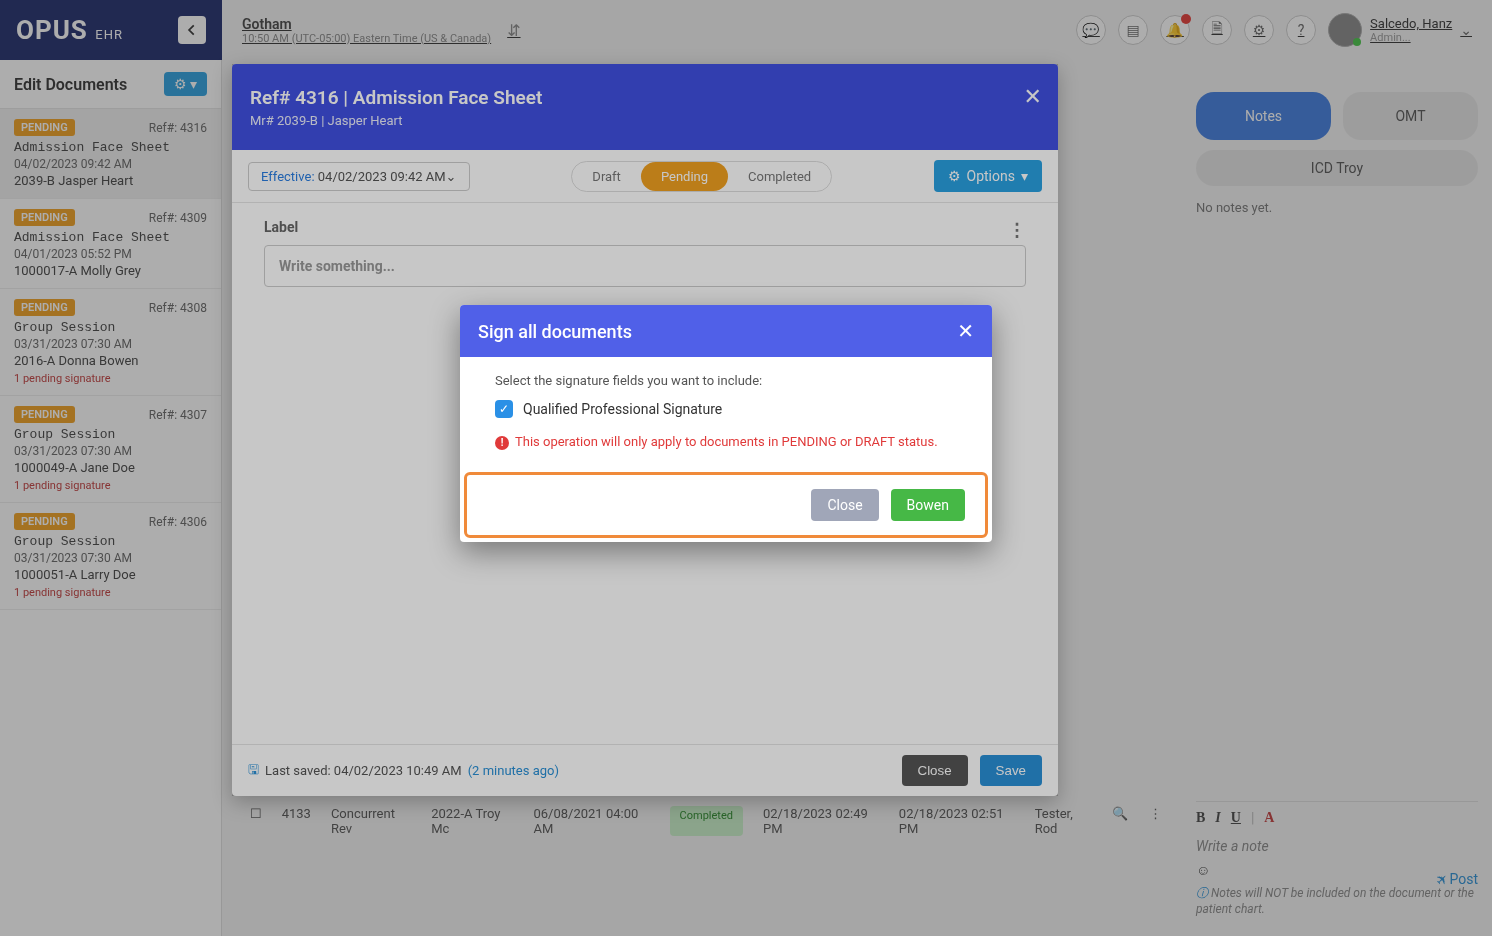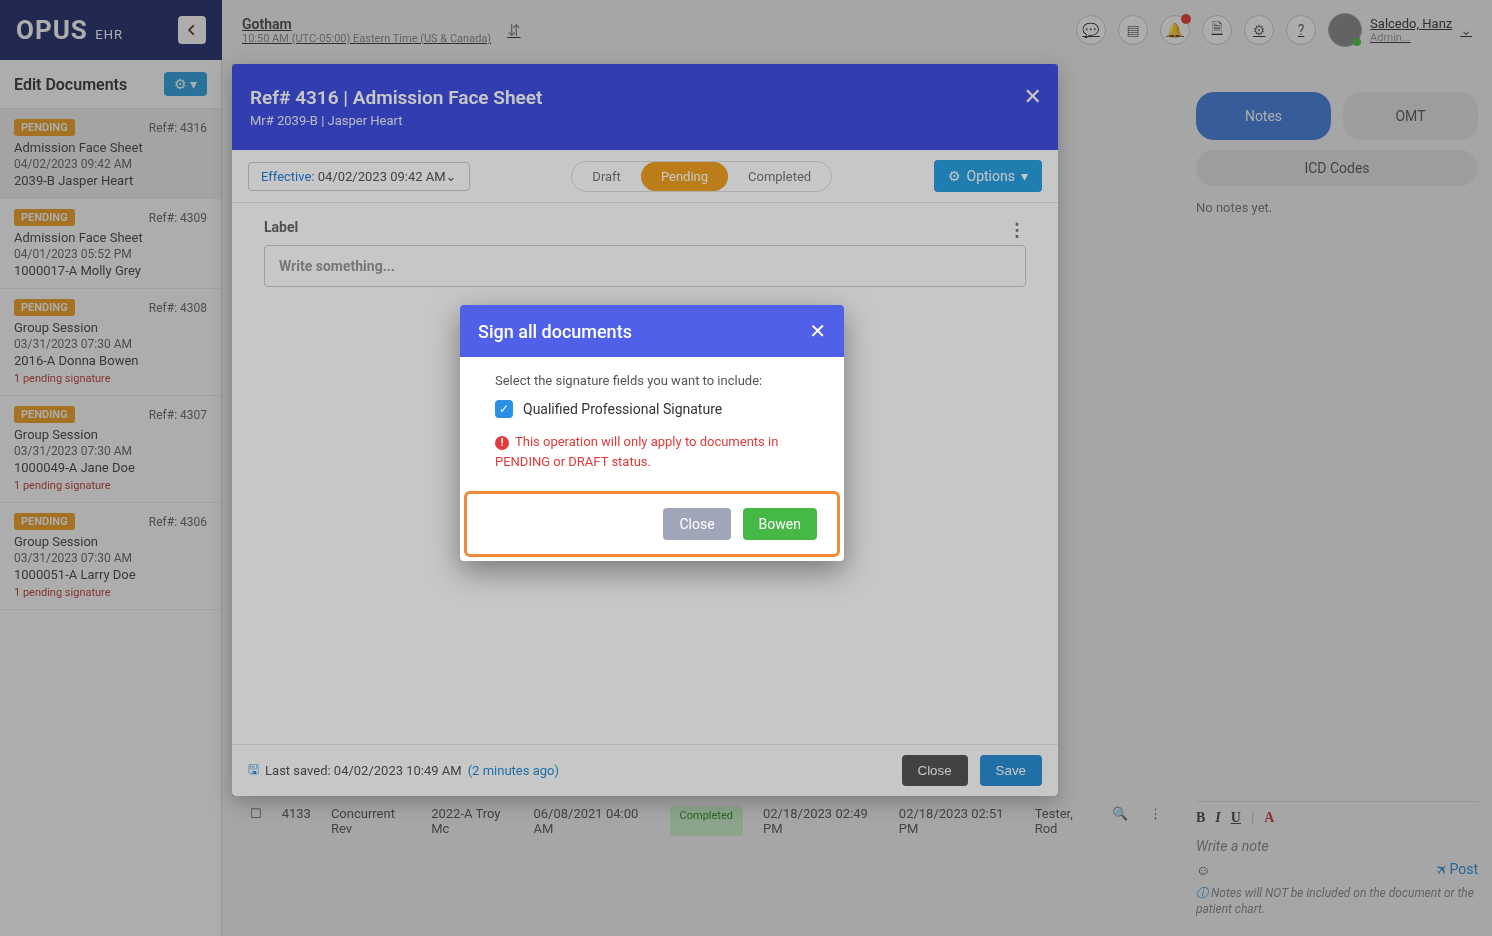--- a/index.html
+++ b/index.html
@@ -82,40 +82,40 @@
 .sidebar-hdr h3 { font-size:16px; font-weight:600; color:#333;}
 .gear-btn {
   background:#2aa0e0; border-radius:4px; padding:4px 10px; color:#fff;
   display:flex; align-items:center; gap:4px; cursor:pointer;
 }
 .doc-item { padding:10px 14px; border-bottom:1px solid #eee; cursor:pointer;}
 .doc-item.active { background:#f0f0f0; }
 .doc-row1 { display:flex; justify-content:space-between; align-items:center;}
 .pill-pending { background:#f0a020; color:#fff; font-size:11px; padding:2px 7px; border-radius:3px; font-weight:600;}
 .doc-ref { font-size:12px; color:#666; }
-.doc-title { font-size:13px; color:#444; margin-top:4px;}
+.doc-title { font-size:13px; color:#444; margin-top:4px;font-family:Liberation Mono, monospace;}
 .doc-date { font-size:12px; color:#666; margin-top:2px;}
 .doc-pt { font-size:13px; color:#444; margin-top:2px;}
 .pending-sig { font-size:11px; color:#c23c3c; margin-top:4px;}
 
 
 .right-panel {
   position:absolute; right:0; top:82px; width:310px; bottom:0;
   padding: 10px 14px;
 }
 .pill-tabs { display:flex; gap:12px; margin-bottom:10px;}
 .pill-tab { flex:1; text-align:center; padding:16px 0; border-radius:18px; background:#e6e6e6; color:#555; cursor:pointer;}
 .pill-tab.active { background:#3f7de0; color:#fff; }
 .icd-btn { width:100%; text-align:center; padding:10px 0; border-radius:18px; background:#e6e6e6; color:#555; margin-bottom:14px;}
 .no-notes { color:#777; font-size:13px;}
 .note-toolbar { position:absolute; left:14px; right:14px; bottom:110px; display:flex; gap:10px; align-items:center; border-top:1px solid #ddd; padding-top:8px;}
 .tb-btn { font-family:serif; font-weight:700; color:#444; cursor:pointer;}
 .note-input { position:absolute; left:14px; right:14px; bottom:82px; font-style:italic; color:#888;}
 .note-face { position:absolute; left:14px; bottom:58px;}
-.note-post { position:absolute; right:14px; bottom:58px; color:#2a90d6; cursor:pointer;}
+.note-post { position:absolute; right:14px; bottom:48px; color:#2a90d6; cursor:pointer;}
 .note-disclaimer { position:absolute; left:14px; right:14px; bottom:20px; font-style:italic; color:#888; font-size:12px;}
 
 
 .dim {
   position:absolute; inset:0;
   background:rgba(40,40,40,0.38);
   z-index:50;
 }
 
 
@@ -145,21 +145,21 @@
 .label-input { width:100%; border:1px solid #ccc; border-radius:4px; padding:12px 14px; margin-top:10px; color:#999;}
 .panel-footer { padding:10px 16px; border-top:1px solid #e4e4e4; display:flex; align-items:center; justify-content:space-between; font-size:13px; color:#555;}
 .footer-left { display:flex; align-items:center; gap:6px;}
 .footer-btns { display:flex; gap:12px;}
 .btn { padding:8px 16px; border-radius:4px; cursor:pointer; border:none;}
 .btn-dark { background:#555; color:#fff;}
 .btn-blue { background:#2a90d6; color:#fff;}
 
 
 .modal2 {
-  position:absolute; left:460px; top:305px; width:384px;
+  position:absolute; left:460px; top:305px; width:532px;
   background:#fff; border-radius:4px; box-shadow:0 10px 30px rgba(0,0,0,0.4);
   z-index:90; overflow:hidden;
 }
 .modal2-hdr { background:#5060e8; color:#fff; padding:14px 18px; display:flex; justify-content:space-between; align-items:center;}
 .modal2-title { font-size:18px; font-weight:500;}
 .modal2-close { font-size:20px; cursor:pointer;}
 .modal2-body { padding:16px 35px;}
 .modal2-text { color:#555; font-size:13px; margin-bottom:12px;}
 .checkbox-row { display:flex; align-items:center; gap:10px;}
 .chk { width:18px;height:18px;border-radius:4px;background:#2a90e6;display:flex;align-items:center;justify-content:center;color:#fff;font-size:12px;}
@@ -272,21 +272,21 @@
     <div class="doc-pt">1000051-A Larry Doe</div>
     <div class="pending-sig">1 pending signature</div>
   </div>
 </div>
 
 <div class="right-panel">
   <div class="pill-tabs">
     <div class="pill-tab active">Notes</div>
     <div class="pill-tab">OMT</div>
   </div>
-  <div class="icd-btn">ICD Codes</div>
+  <div class="icd-btn">ICD Troy</div>
   <div class="no-notes">No notes yet.</div>
   <div class="note-toolbar">
     <span class="tb-btn">B</span>
     <span class="tb-btn" style="font-style:italic">I</span>
     <span class="tb-btn" style="text-decoration:underline">U</span>
     <span style="color:#bbb">|</span>
     <span class="tb-btn" style="color:#c23c3c">A</span>
   </div>
   <div class="note-input">Write a note</div>
   <span class="note-face">☺</span>

